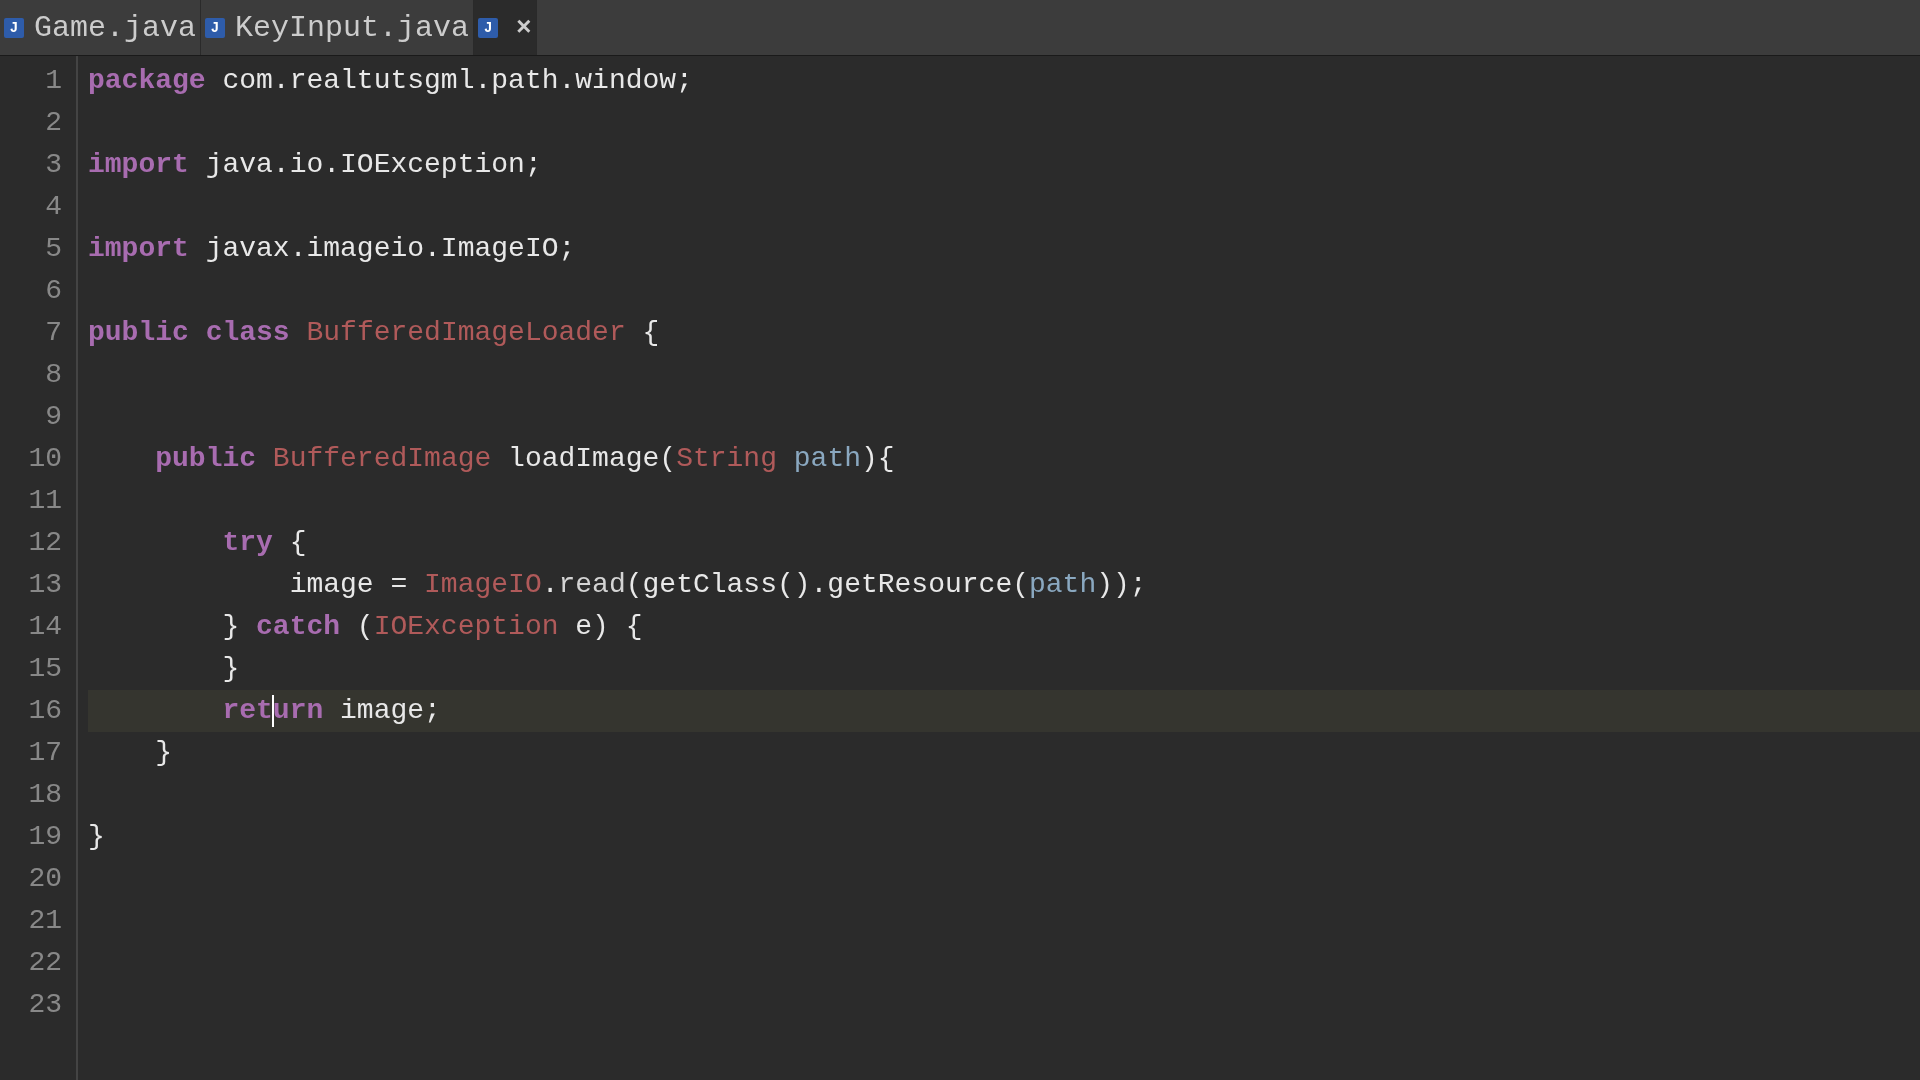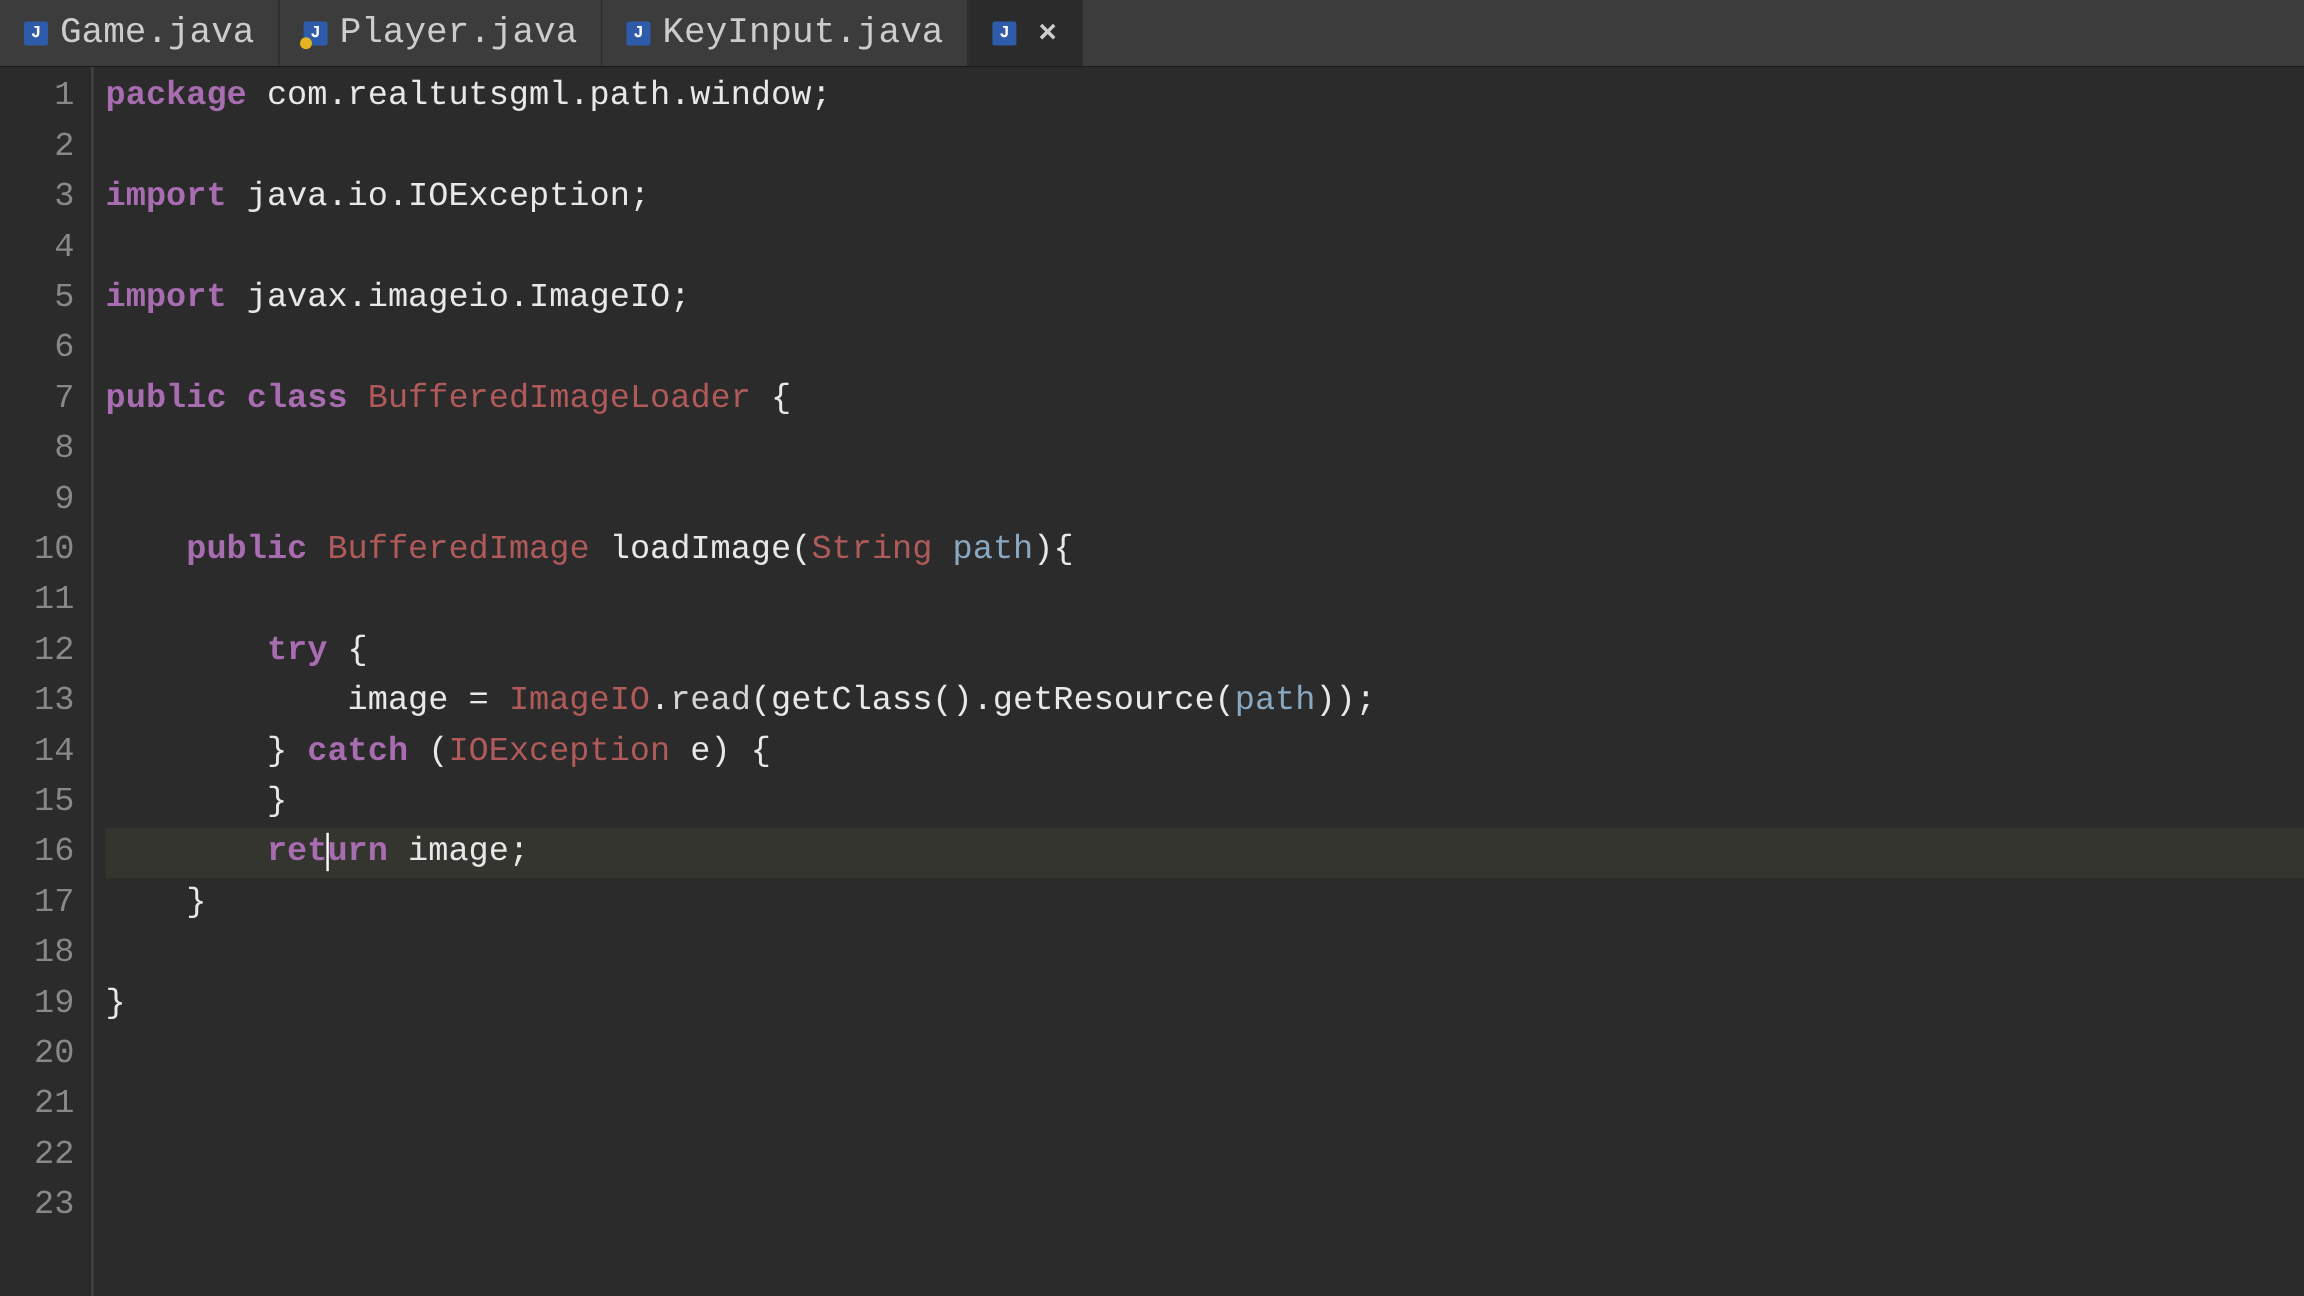--- a/index.html
+++ b/index.html
@@ -13,21 +13,21 @@
 .tabs {
   display: flex;
   background: #3c3c3c;
   height: 56px;
   align-items: center;
   border-bottom: 1px solid #1a1a1a;
 }
 .tab {
   display: flex;
   align-items: center;
-  padding: 0 20px;
+  padding: 0 4px;
   height: 100%;
   color: #cccccc;
   font-size: 30px;
   border-right: 1px solid #2a2a2a;
   cursor: pointer;
   gap: 10px;
 }
 .tab.active {
   background: #2b2b2b;
   color: #e8e8e8;
@@ -129,24 +129,20 @@
   margin: 0 -1px;
 }
 </style>
 </head>
 <body>
 
 <div class="tabs">
   <div class="tab">
     <span class="tab-icon java-icon"></span>
     <span>Game.java</span>
-  </div>
-  <div class="tab">
-    <span class="tab-icon java-icon warn"></span>
-    <span>Player.java</span>
   </div>
   <div class="tab">
     <span class="tab-icon java-icon"></span>
     <span>KeyInput.java</span>
   </div>
   <div class="tab active">
     <span class="tab-icon java-icon"></span>
     <span class="close-x">×</span>
   </div>
 </div>

